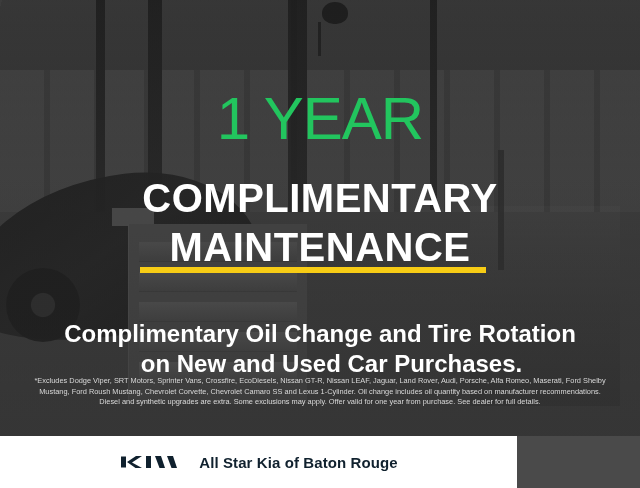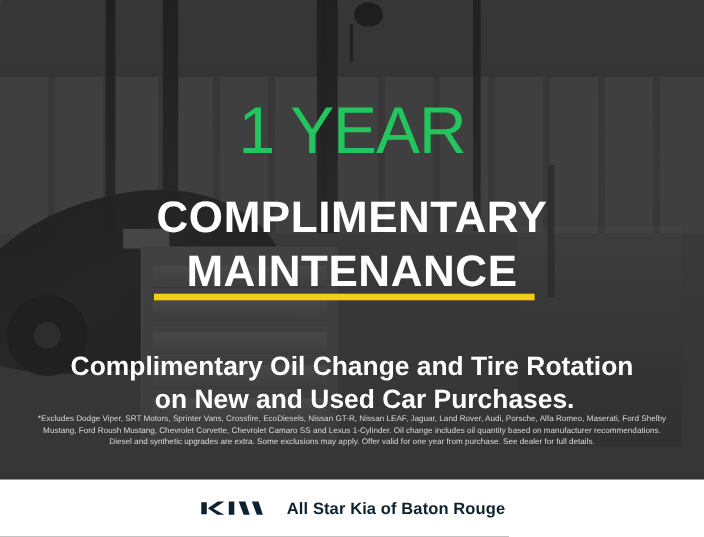--- a/index.html
+++ b/index.html
@@ -227,21 +227,21 @@
     line-height: 10.6px;
     font-weight: normal;
   }
   .disclaimer span { display: block; }
 
   
   .footer {
     position: absolute;
     left: 0;
     top: 436px;
-    width: 640px;
+    width: 517px;
     height: 52px;
     background: #ffffff;
     display: flex;
     align-items: center;
     justify-content: center;
   }
   .kia-mark {
     display: block;
     width: 66px;
     height: 18px;

